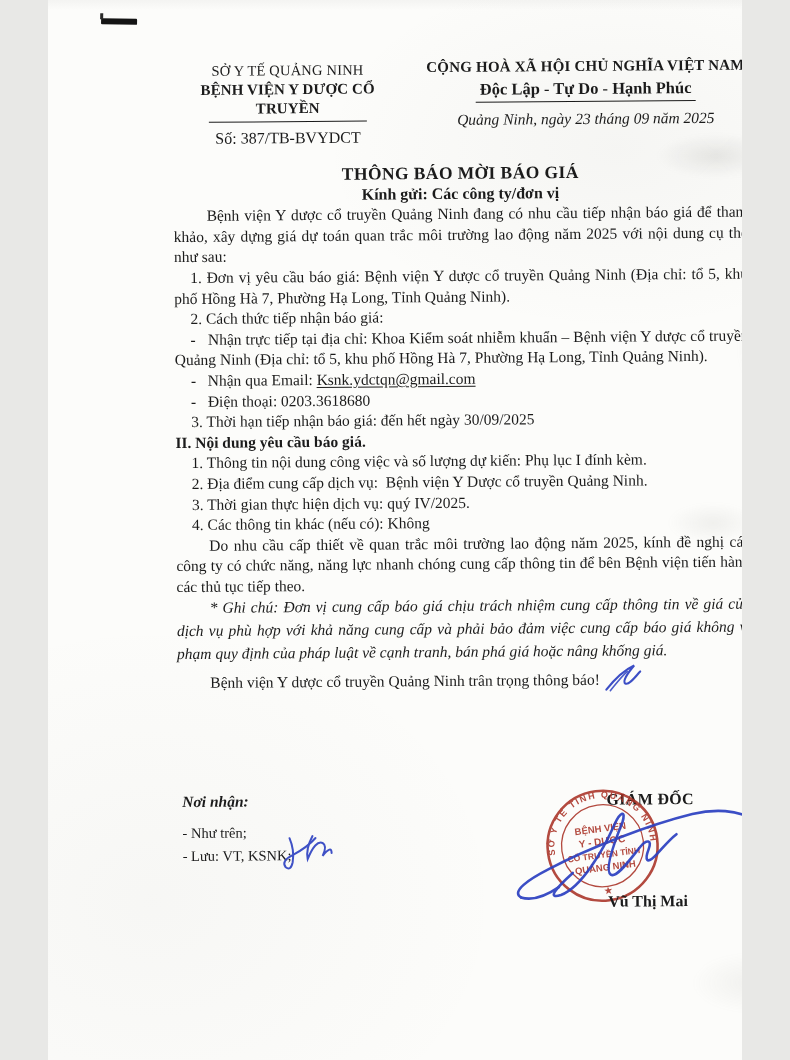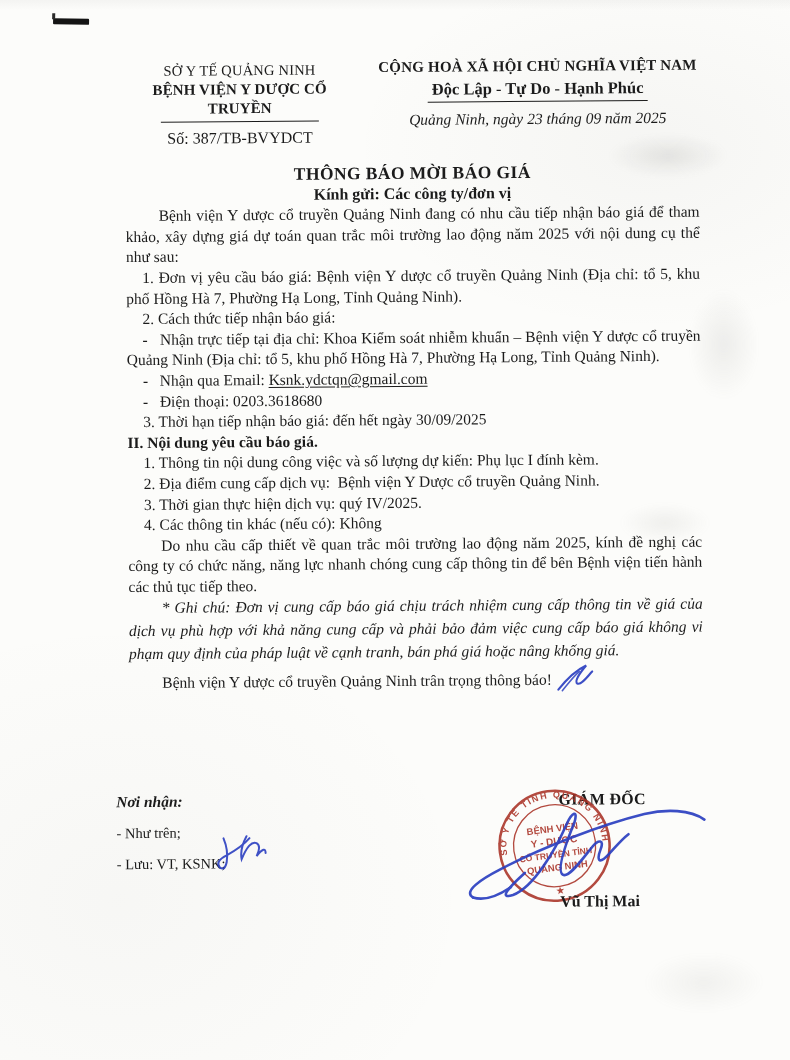--- a/index.html
+++ b/index.html
@@ -1,17 +1,17 @@
 <!DOCTYPE html>
 <html><head>
 <meta charset="utf-8">
 <style>
   html,body{margin:0;padding:0;background:#e8e8e6;}
   .page{
-    position:relative;width:790px;height:1060px;margin:0 auto;
+    position:relative;width:694px;height:1060px;margin:0 auto;
     background:#fcfcfa;overflow:hidden;
     font-family:"Liberation Serif","DejaVu Serif",serif;color:#1b1b1b;
   }
   .paper-texture{
     position:absolute;inset:0;pointer-events:none;
     background:
       radial-gradient(420px 260px at 82% 14%, rgba(120,120,115,0.05), transparent 70%),
       radial-gradient(500px 400px at 15% 85%, rgba(120,120,115,0.04), transparent 70%),
       linear-gradient(180deg, rgba(90,90,88,0.05), transparent 10px);
   }
@@ -46,24 +46,24 @@
   .itm{text-indent:16px;}
   .mt2{margin-top:2px;} .mt3{margin-top:3px;} .mt4{margin-top:4px;}
   .first-para{margin-top:30px;}
   .sec-head{font-weight:bold;}
   .note{font-style:italic;line-height:22.8px;}
   .u{text-decoration:underline;text-underline-offset:2px;}
   .closing-wrap{position:relative;}
   .pen-mark{display:inline-block;vertical-align:-8px;margin-left:1px;}
 
   
-  .recipients{position:absolute;left:114px;top:790px;line-height:1.3;}
+  .recipients{position:absolute;left:132px;top:790px;line-height:1.3;}
   .recipients .rh{font-size:15.5px;font-weight:bold;font-style:italic;}
   .recipients .rl{font-size:14.5px;margin-top:12px;}
-  .recipients .rl2{font-size:14.5px;margin-top:12px;}
+  .recipients .rl2{font-size:14.5px;margin-top:4px;}
   .initials-svg{position:absolute;left:97px;top:40px;}
   .signer-title{position:absolute;left:505px;top:792px;width:190px;text-align:center;font-size:16px;font-weight:bold;letter-spacing:0.3px;}
   .signer-name{position:absolute;left:502px;top:894px;width:190px;text-align:center;font-size:16px;font-weight:bold;}
   .stamp-svg{position:absolute;left:487px;top:782px;opacity:0.88;}
   .sig-svg{position:absolute;left:462px;top:796px;}
 </style>
 </head>
 <body>
 
 <div class="page">

